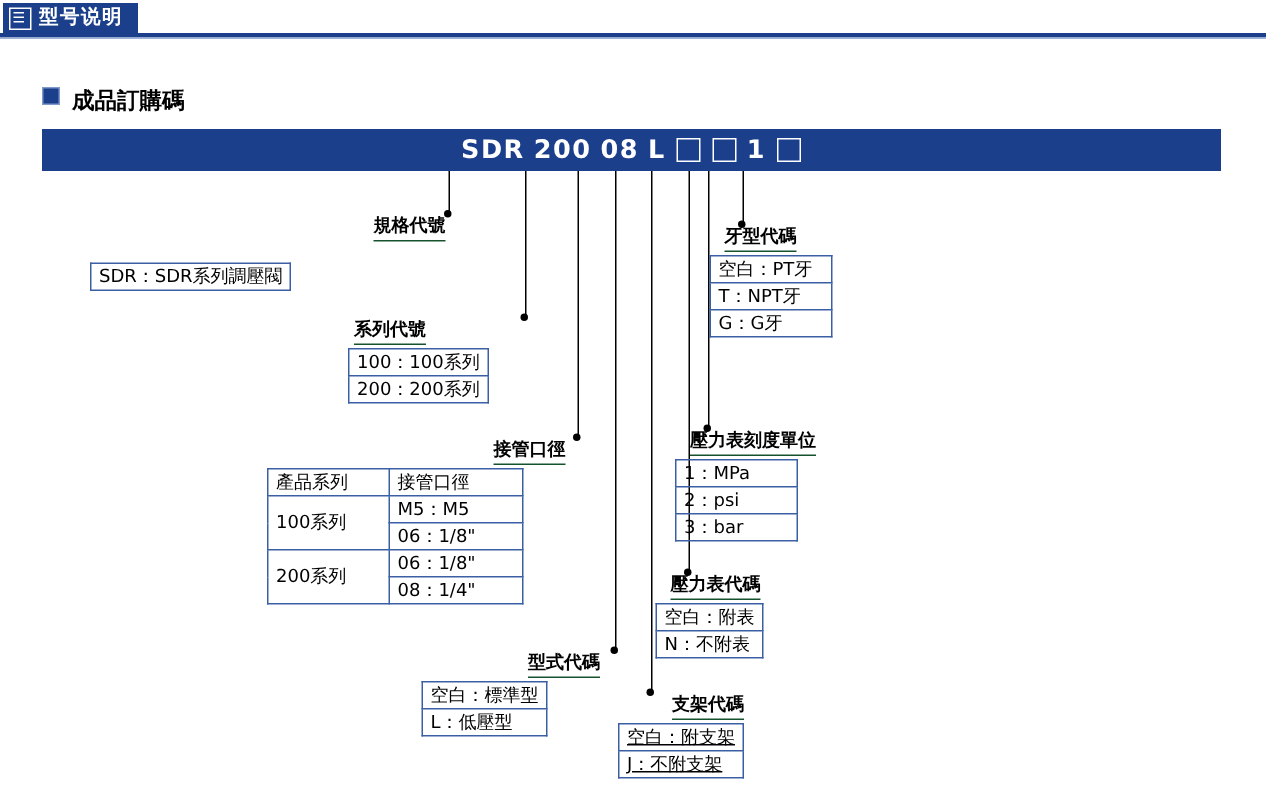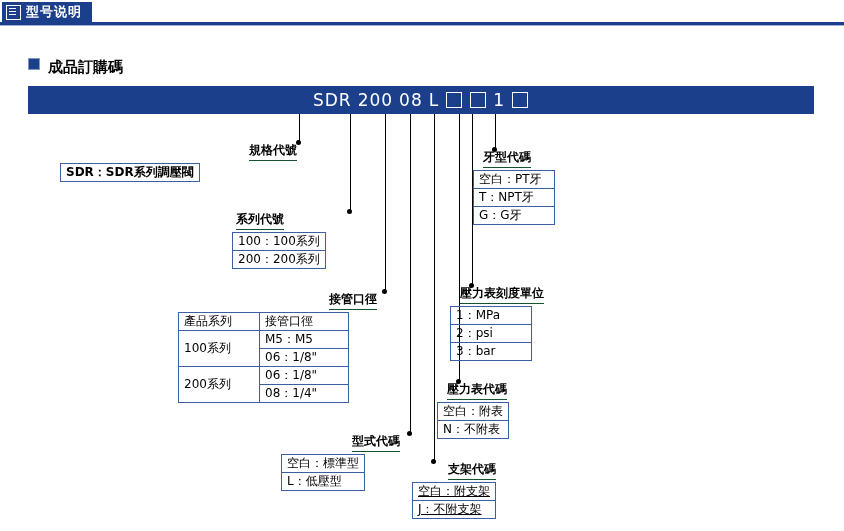--- a/index.html
+++ b/index.html
@@ -58,21 +58,21 @@
     border:1px solid #7f99c8;
     margin-right:8px;
     display:inline-block;
   }
 
   
   #code-bar{
     position:absolute;left:28px;top:86px;width:786px;height:28px;
     background:#1b3f8b;
     color:#fff;
-    font-size:17px;font-weight:normal;
+    font-size:17px;font-weight:bold;
     display:flex;align-items:center;justify-content:center;
     letter-spacing:1px;
   }
   #code-bar .seg{margin:0 3px;}
   #code-bar .box{
     display:inline-block;width:14px;height:14px;
     border:1px solid #ffffff;
     margin:0 4px;
     vertical-align:middle;
   }
@@ -156,21 +156,21 @@
 <div class="dot" style="left:469px;top:283px;"></div>
 
 <div class="vline" style="left:495px;top:114px;height:36px;"></div>
 <div class="dot" style="left:492px;top:147px;"></div>
 
 <div class="grp" style="left:185px;top:142px;width:120px;text-align:right;">
   <div style="text-align:right;padding-right:8px;">
     <span class="ghead">規格代號</span>
   </div>
 </div>
-<div class="grp" style="left:60px;top:161px;font-weight:bold;">
+<div class="grp" style="left:60px;top:173px;">
   <table class="tbl">
     <tbody>
         <tr>
       <td>SDR：SDR系列調壓閥</td>
     </tr>
   </tbody>
     </table>
 </div>
 
 <div class="grp" style="left:236px;top:211px;width:120px;">

